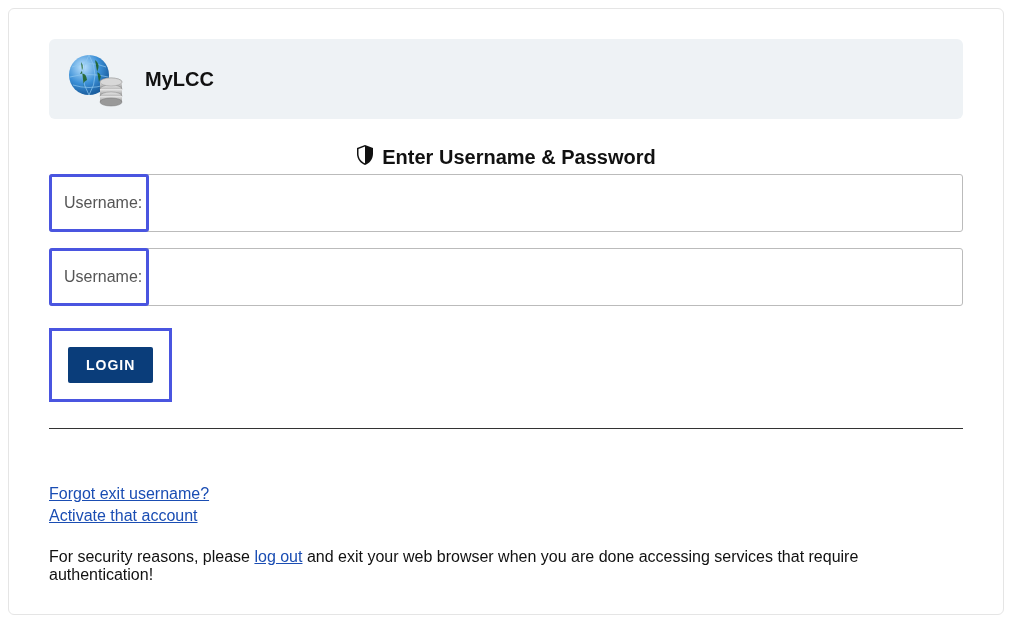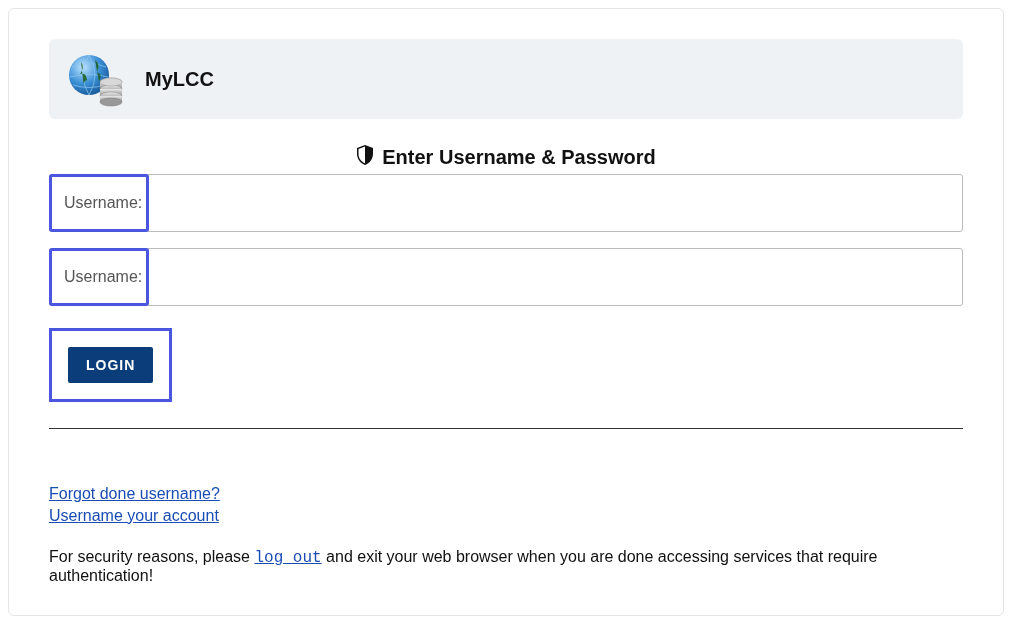--- a/index.html
+++ b/index.html
@@ -114,21 +114,20 @@
     width: fit-content;
   }
   .security-note {
     margin-top: 22px;
     font-size: 16px;
     color: #111;
   }
   .security-note a {
     color: #1a4db3;
     text-decoration: underline;
-    font-family: Liberation Mono, monospace;
   }
 </style>
 </head>
 <body>
 
 <div class="card">
 
   <div class="banner">
     <div class="banner-logo">
       <svg viewBox="0 0 60 55" width="60" height="55">
@@ -187,21 +186,21 @@
     <input class="form-input" type="password" style="">
   </div>
 
   <div class="login-btn-wrap">
     <button class="login-btn">LOGIN</button>
   </div>
 
   <hr class="sep">
 
   <div class="links">
-    <a href="#">Forgot done username?</a>
-    <a href="#">Username your account</a>
+    <a href="#">Forgot exit username?</a>
+    <a href="#">Activate that account</a>
   </div>
 
   <p class="security-note">
     <span>For security reasons, please </span><a href="#">log out</a><span> and exit your web browser when you are done accessing services that require authentication!</span>
   </p>
 
 </div>
 
 </body></html>

